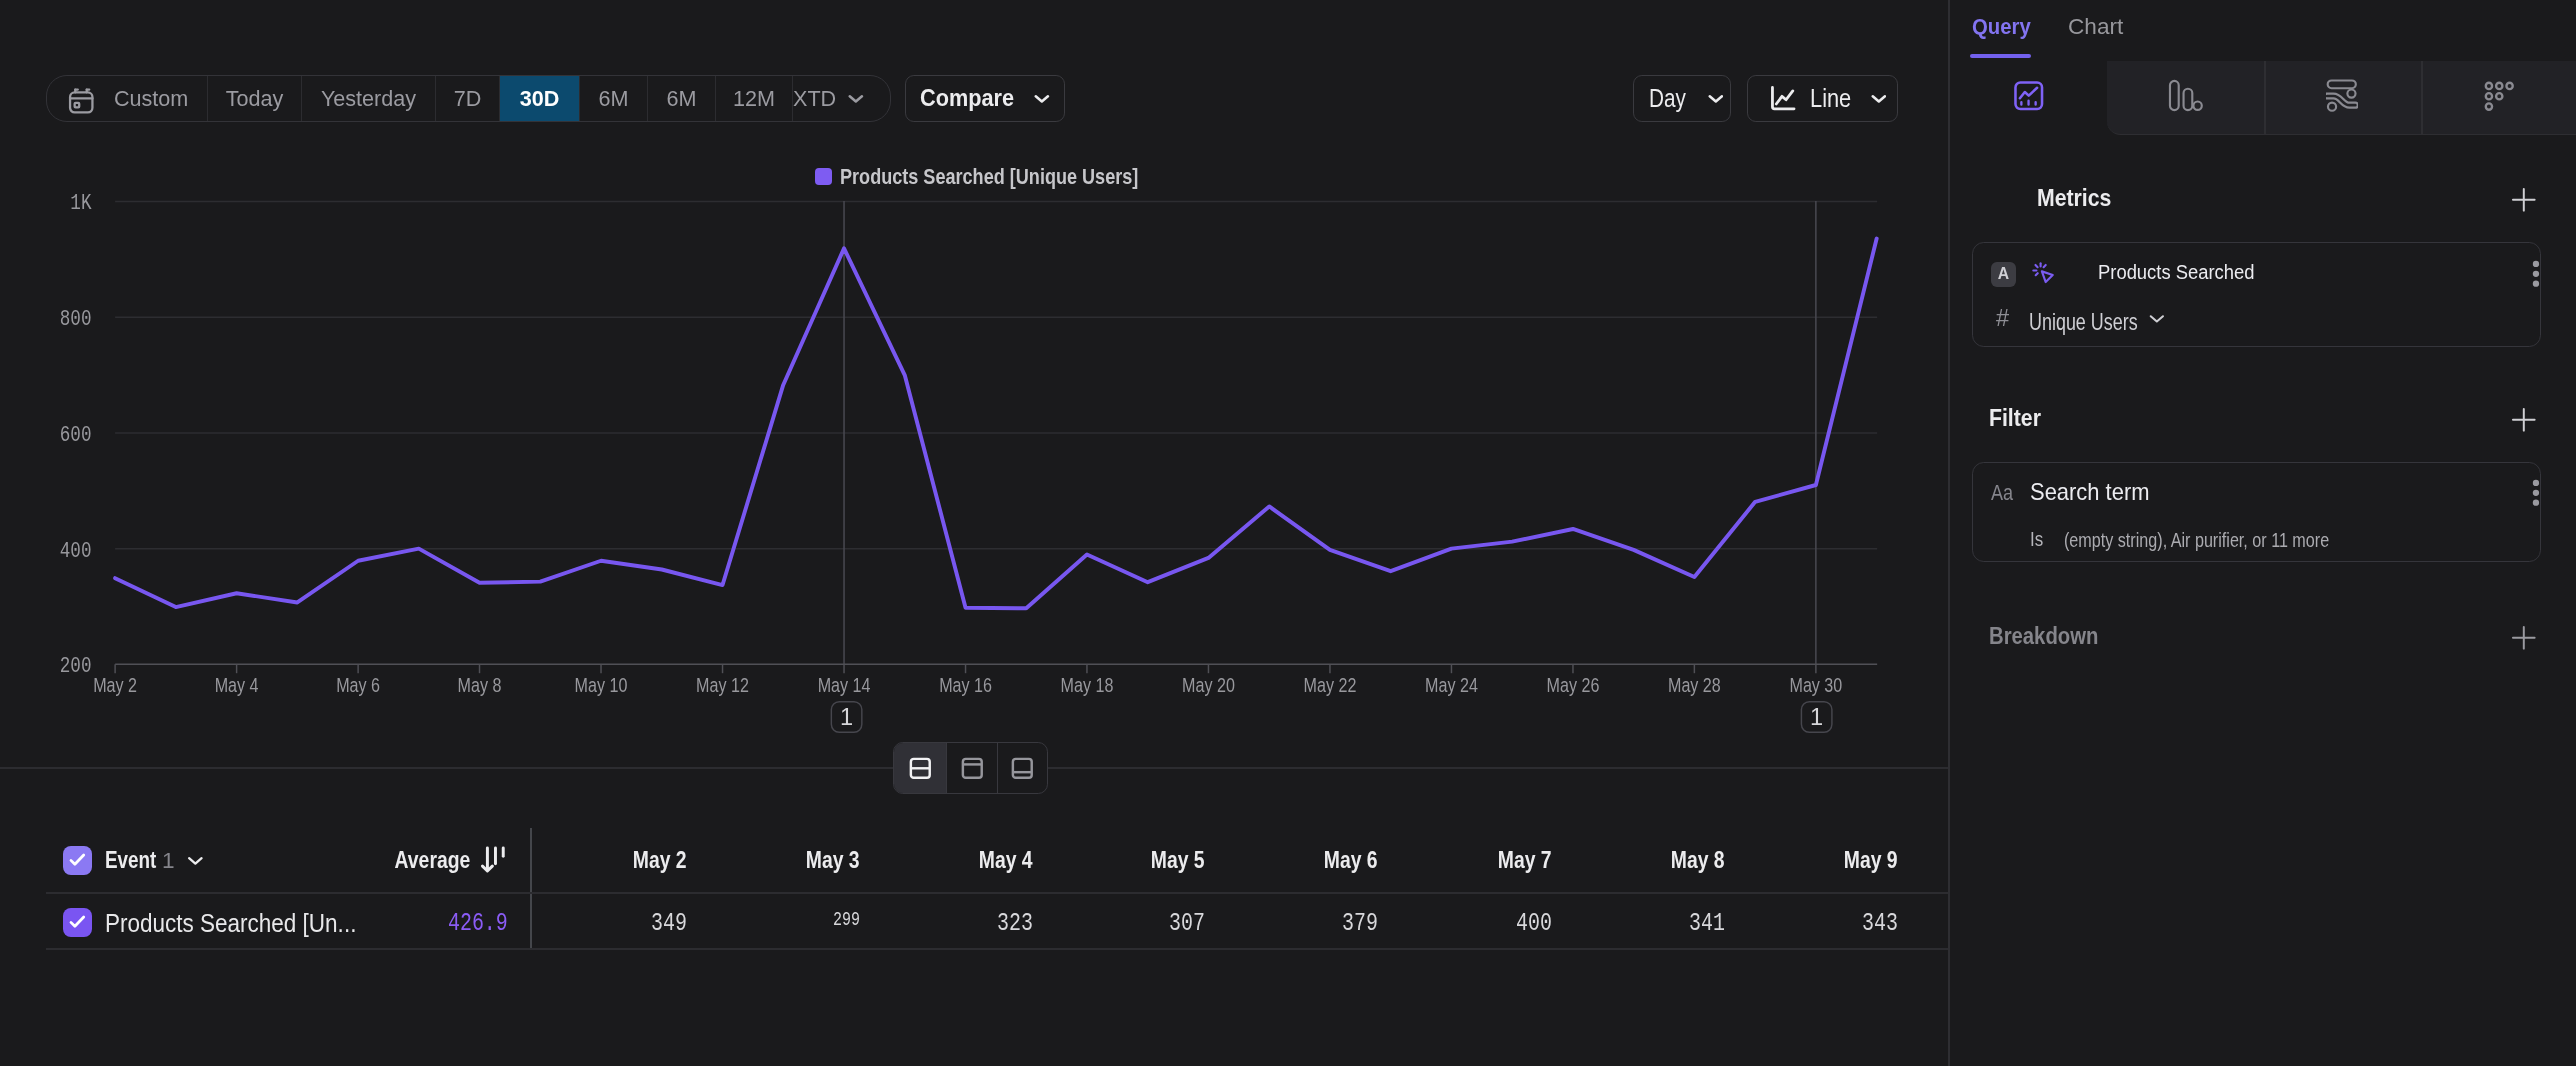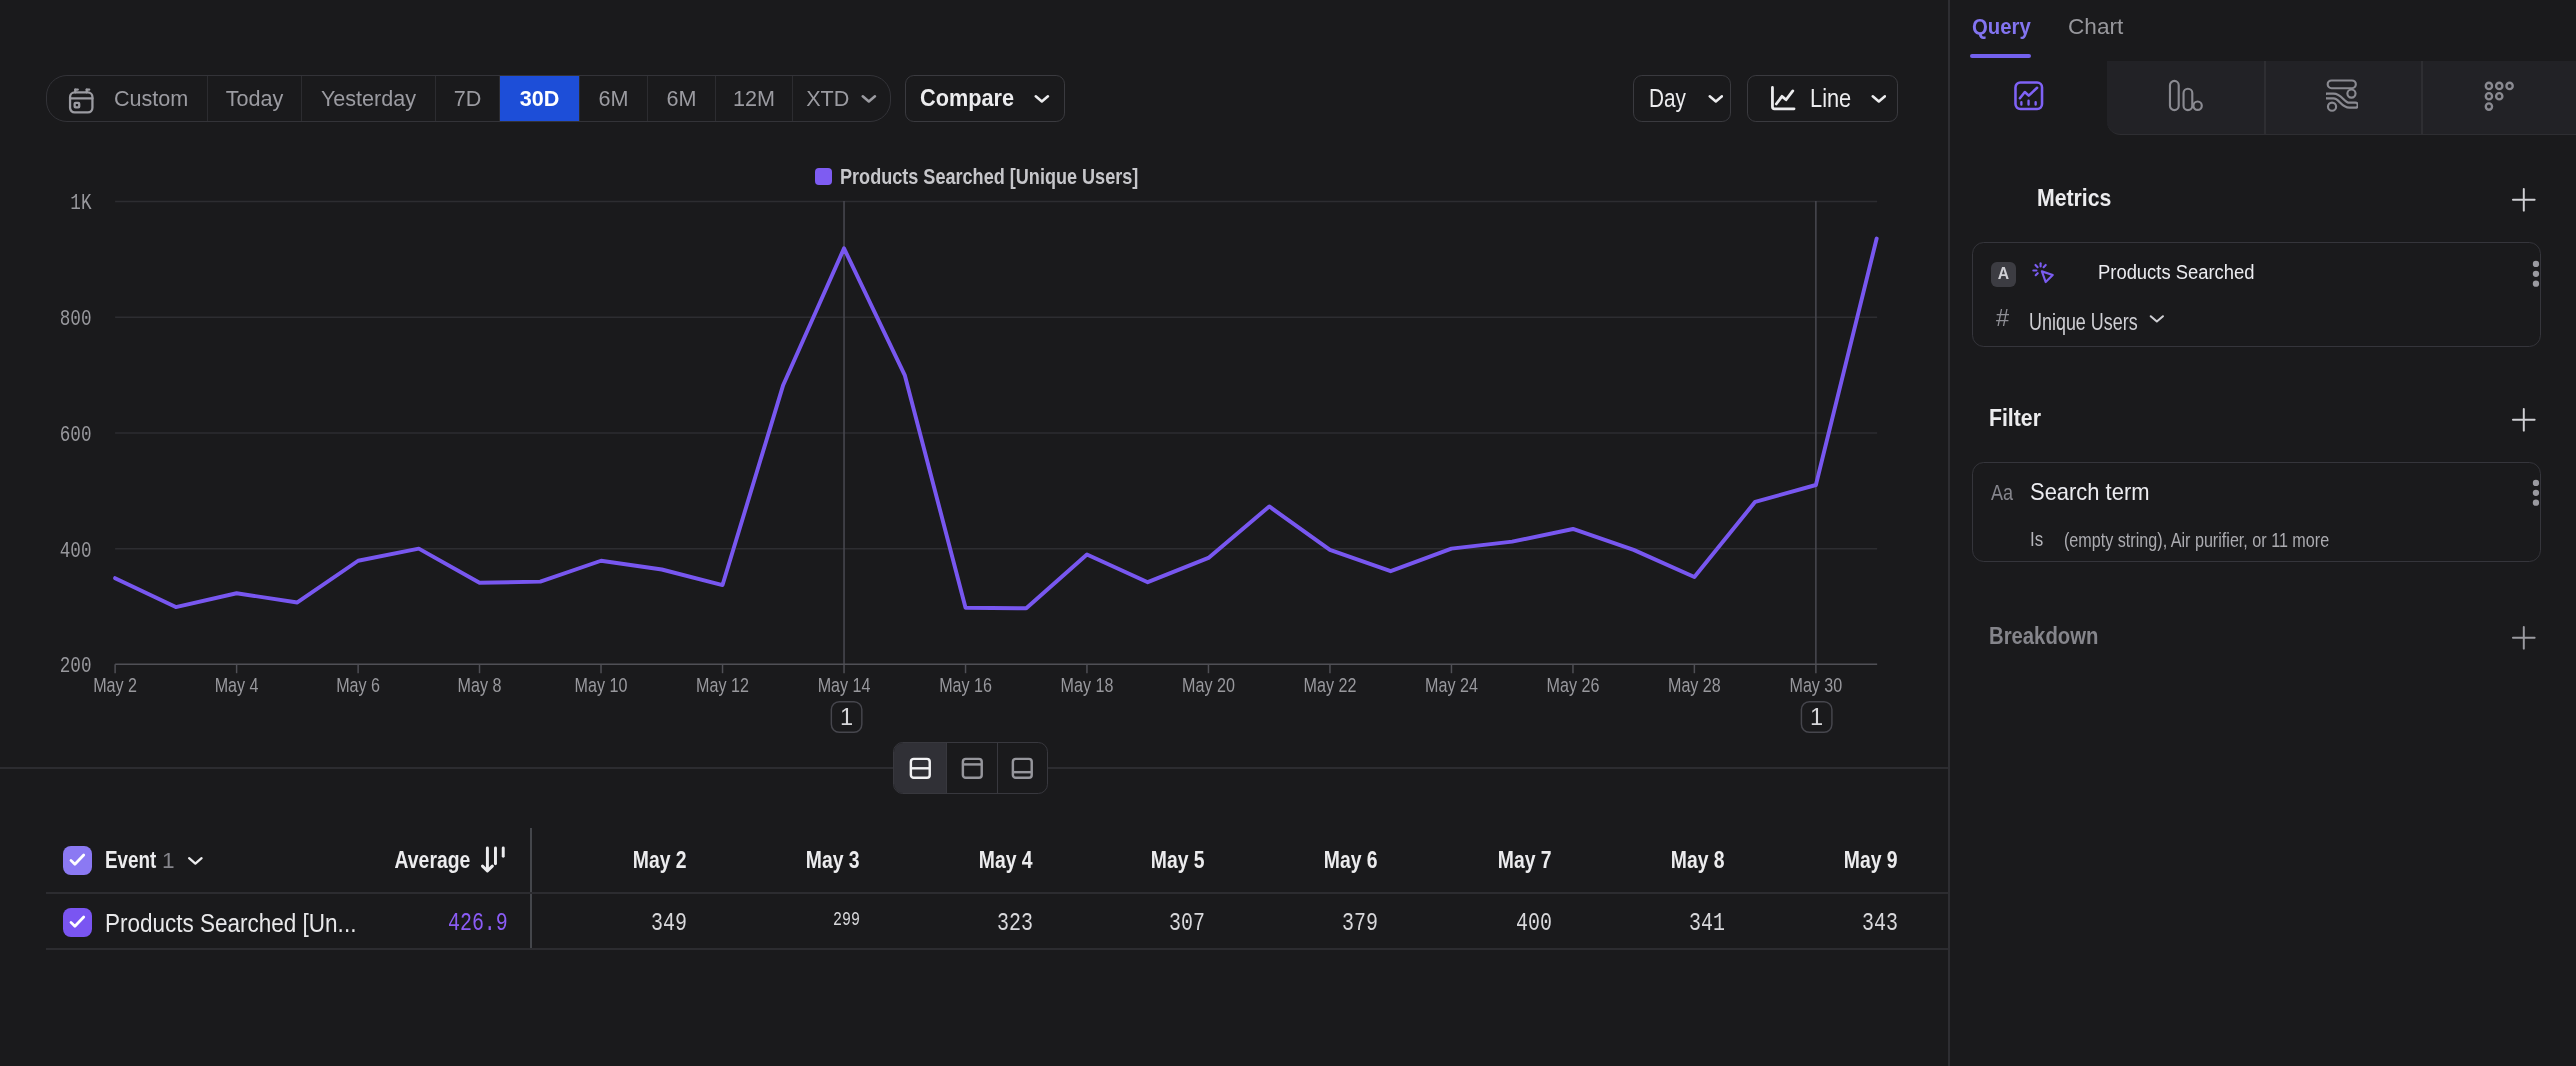--- a/index.html
+++ b/index.html
@@ -25,25 +25,25 @@
         <path d="M3.2 9.8h17.6"></path>
         <path d="M7.3 5V2.8M16.3 5V2.8"></path>
         <path d="M7.3 2.8h2M16.3 2.8h2"></path>
         <rect x="6.8" y="13.2" width="3.6" height="3.6" rx="0.7"></rect>
       </svg>
       <span>Custom</span>
     </div>
     <div style="width:94px;display:flex;align-items:center;justify-content:center;border-right:1.5px solid #2c2c30;">Today</div>
     <div style="width:134px;display:flex;align-items:center;justify-content:center;border-right:1.5px solid #2c2c30;">Yesterday</div>
     <div style="width:64px;display:flex;align-items:center;justify-content:center;border-right:1.5px solid #2c2c30;">7D</div>
-    <div style="width:79px;display:flex;align-items:center;justify-content:center;background:#1d4ed8;color:#ffffff;font-weight:bold;">30D</div>
+    <div style="width:79px;display:flex;align-items:center;justify-content:center;background:#0c4a6e;color:#ffffff;font-weight:bold;">30D</div>
     <div style="width:69px;display:flex;align-items:center;justify-content:center;border-right:1.5px solid #2c2c30;border-left:1.5px solid #2c2c30;">6M</div>
     <div style="width:68px;display:flex;align-items:center;justify-content:center;border-right:1.5px solid #2c2c30;">6M</div>
     <div style="width:77px;display:flex;align-items:center;justify-content:center;border-right:1.5px solid #2c2c30;">12M</div>
-    <div style="flex:1;display:flex;align-items:center;justify-content:center;gap:11.8px;">XTD
+    <div style="flex:1;display:flex;align-items:center;justify-content:flex-start;gap:11.8px;">XTD
       <svg width="15.7" height="9.8" viewBox="0 0 18 11" fill="none" stroke="#9b9ba1" stroke-width="2.9" stroke-linecap="round" stroke-linejoin="round">
             <path d="M2 2.5l7 6 7-6"></path>
           </svg>
     </div>
   </div>
 
   <div class="btn" style="left:905px;top:75px;width:160px;height:47px;gap:11.8px;font-weight:bold;font-size:23.6px;">
     <span class="sx" style="transform:scaleX(0.92);">Compare</span>
     <svg width="15.7" height="9.8" viewBox="0 0 18 11" fill="none" stroke="#ececee" stroke-width="2.9" stroke-linecap="round" stroke-linejoin="round">
           <path d="M2 2.5l7 6 7-6"></path>

